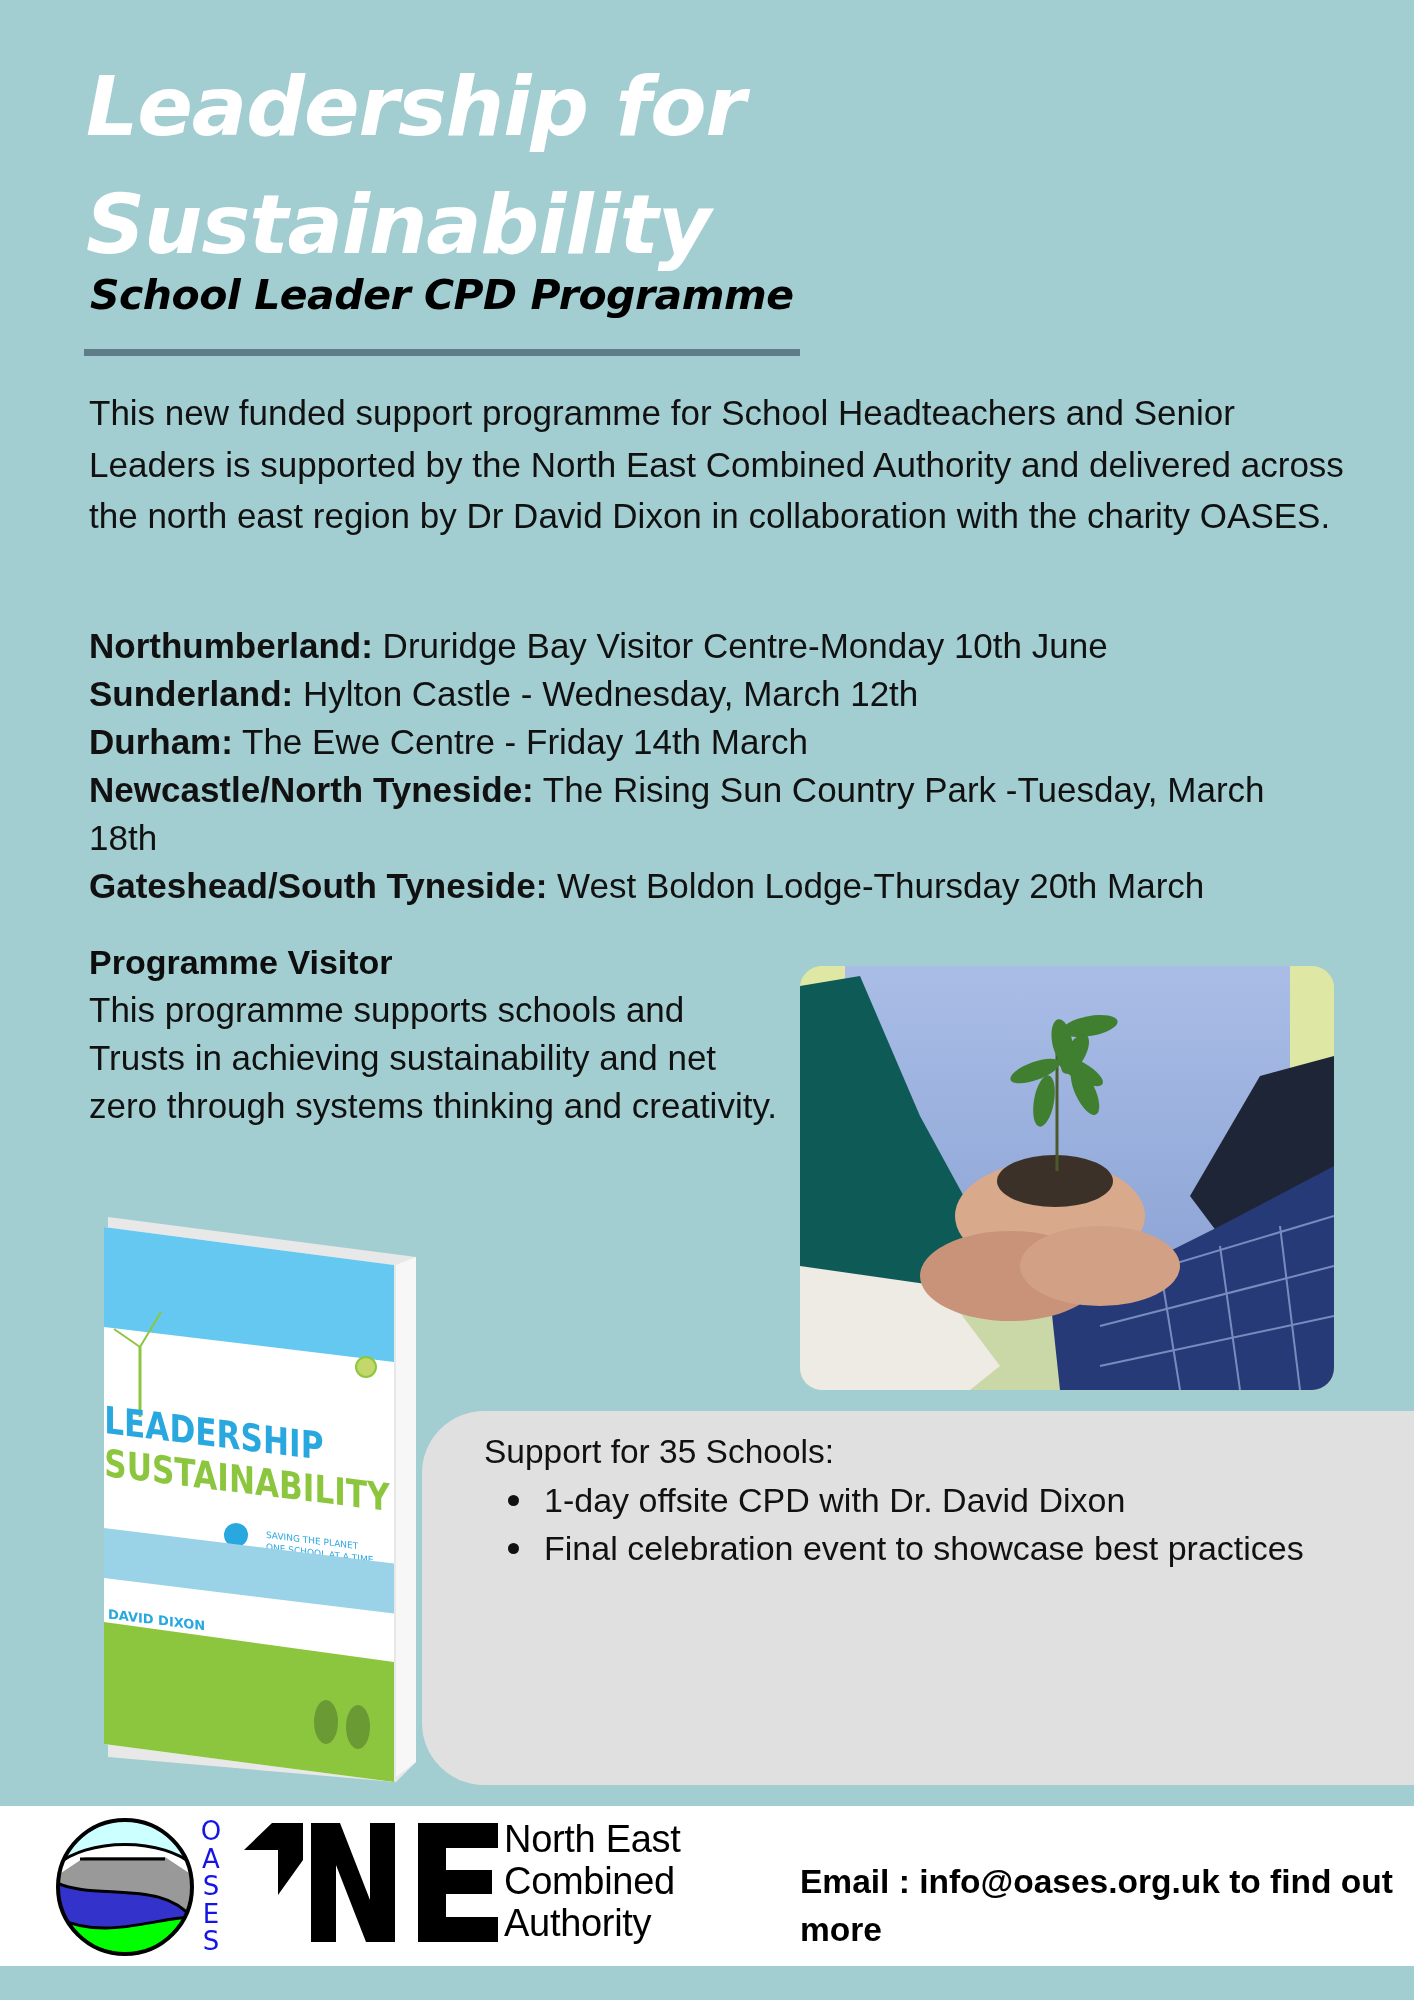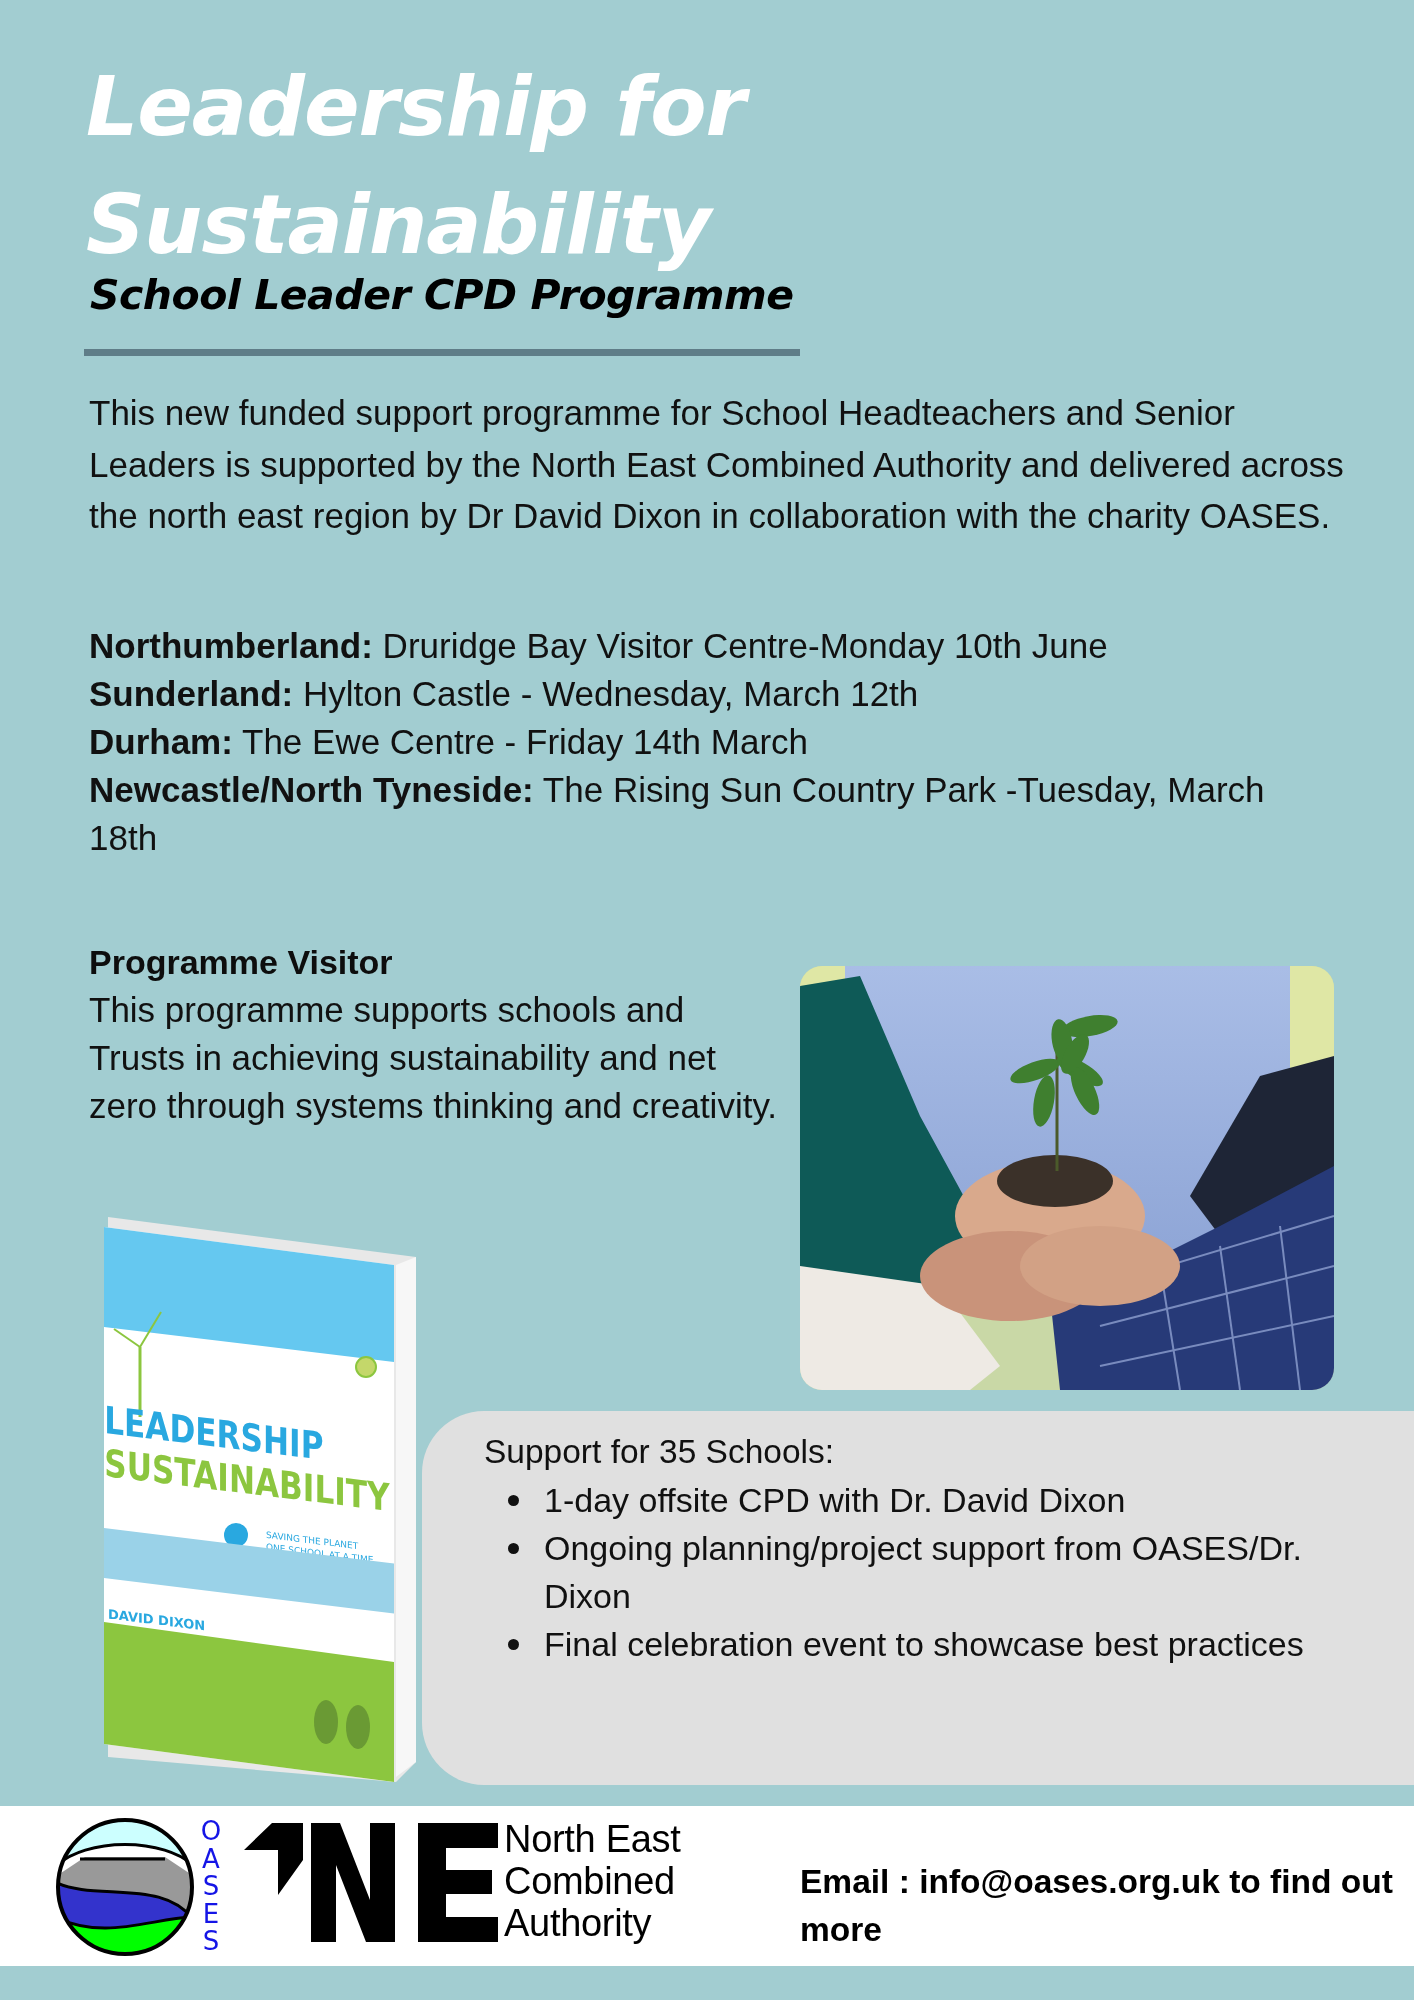--- a/index.html
+++ b/index.html
@@ -99,20 +99,21 @@
 <div class="abs subtitle">School Leader CPD Programme</div>
 <div class="abs underline-bar"></div>
 
 <div class="abs intro">This new funded support programme for School Headteachers and Senior Leaders is supported by the North East Combined Authority and delivered across the north east region by Dr David Dixon in collaboration with the charity OASES.</div>
 
 <div class="abs venues">
   <span class="venue-line"><b>Northumberland:</b><span> Druridge Bay Visitor Centre-Monday 10th June</span></span>
   <span class="venue-line"><b>Sunderland:</b><span> Hylton Castle - Wednesday, March 12th</span></span>
   <span class="venue-line"><b>Durham:</b><span> The Ewe Centre - Friday 14th March</span></span>
   <span class="venue-line" style="width:1190px"><b>Newcastle/North Tyneside:</b><span> The Rising Sun Country Park -Tuesday, March 18th</span></span>
+  <span class="venue-line"><b>Gateshead/South Tyneside:</b><span> West Boldon Lodge-Thursday 20th March</span></span>
 </div>
 
 <div class="abs summary-heading">Programme Visitor</div>
 <div class="abs summary-text">This programme supports schools and Trusts in achieving sustainability and net zero through systems thinking and creativity.</div>
 
 <div class="abs photo">
   <svg width="534" height="424" viewBox="0 0 534 424">
     <defs>
       <linearGradient id="shirt" x1="0" y1="0" x2="0" y2="1">
         <stop offset="0" stop-color="#a9bde6"></stop>
@@ -174,21 +175,20 @@
       <ellipse cx="230" cy="505" rx="12" ry="22"></ellipse>
         <ellipse cx="262" cy="510" rx="12" ry="22"></ellipse>
     </g>
   </svg>
 </div>
 
 <div class="abs support-panel"></div>
 <div class="abs support-heading">Support for 35 Schools:</div>
 <ul class="abs support-list">
   <li><span class="bullet"></span><span>1-day offsite CPD with Dr. David Dixon</span></li>
-  <li><span class="bullet"></span><span>Ongoing planning/project support from OASES/Dr. Dixon</span></li>
   <li><span class="bullet"></span><span>Final celebration event to showcase best practices</span></li>
 </ul>
 
 <div class="abs footer"></div>
 
 <div class="abs oases-logo">
   <svg width="140" height="140" viewBox="0 0 140 140">
     <defs>
         <clipPath id="circ">
           <ellipse cx="70" cy="70" rx="67" ry="67"></ellipse>

